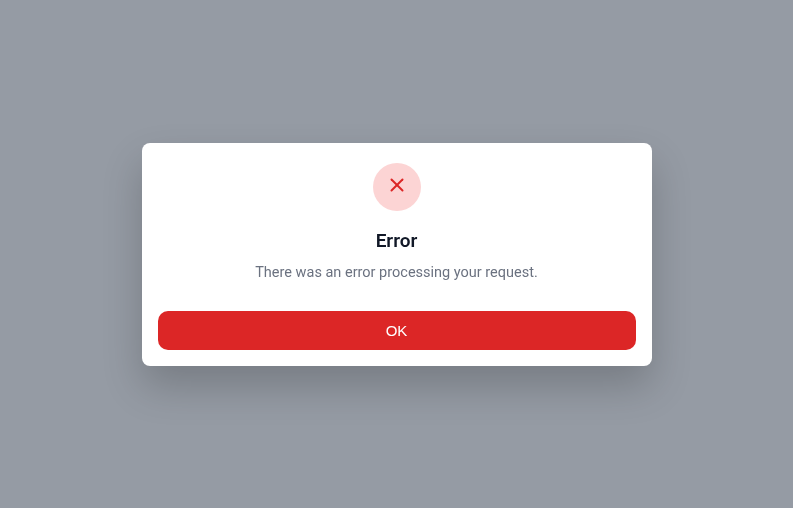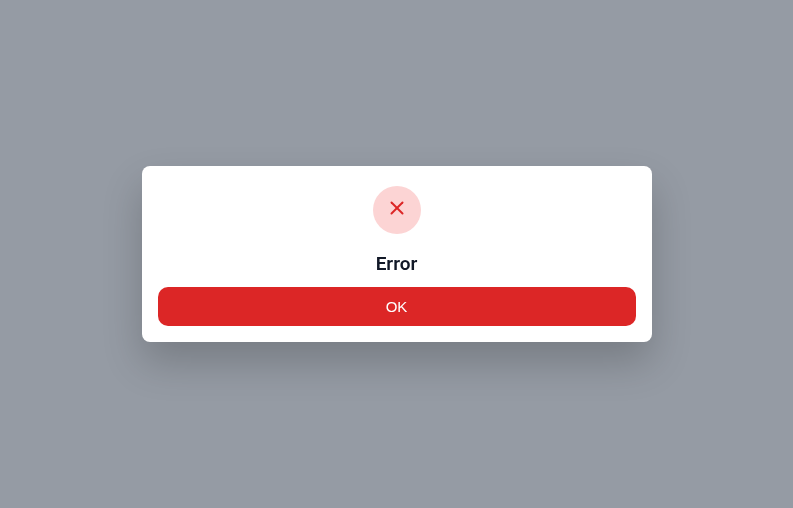--- a/index.html
+++ b/index.html
@@ -72,14 +72,15 @@
 <div class="dialog">
   <div class="icon-circle">
     <span>
       <svg viewBox="0 0 24 24" fill="none" stroke="#dc2626" stroke-width="2.2" stroke-linecap="round">
         <line x1="6" y1="6" x2="18" y2="18"></line>
         <line x1="18" y1="6" x2="6" y2="18"></line>
       </svg>
     </span>
   </div>
   <div class="dialog-title">Error</div>
+  <div class="dialog-message">There was an error processing your request.</div>
   <button class="ok-button">OK</button>
 </div>
 
 </body></html>

